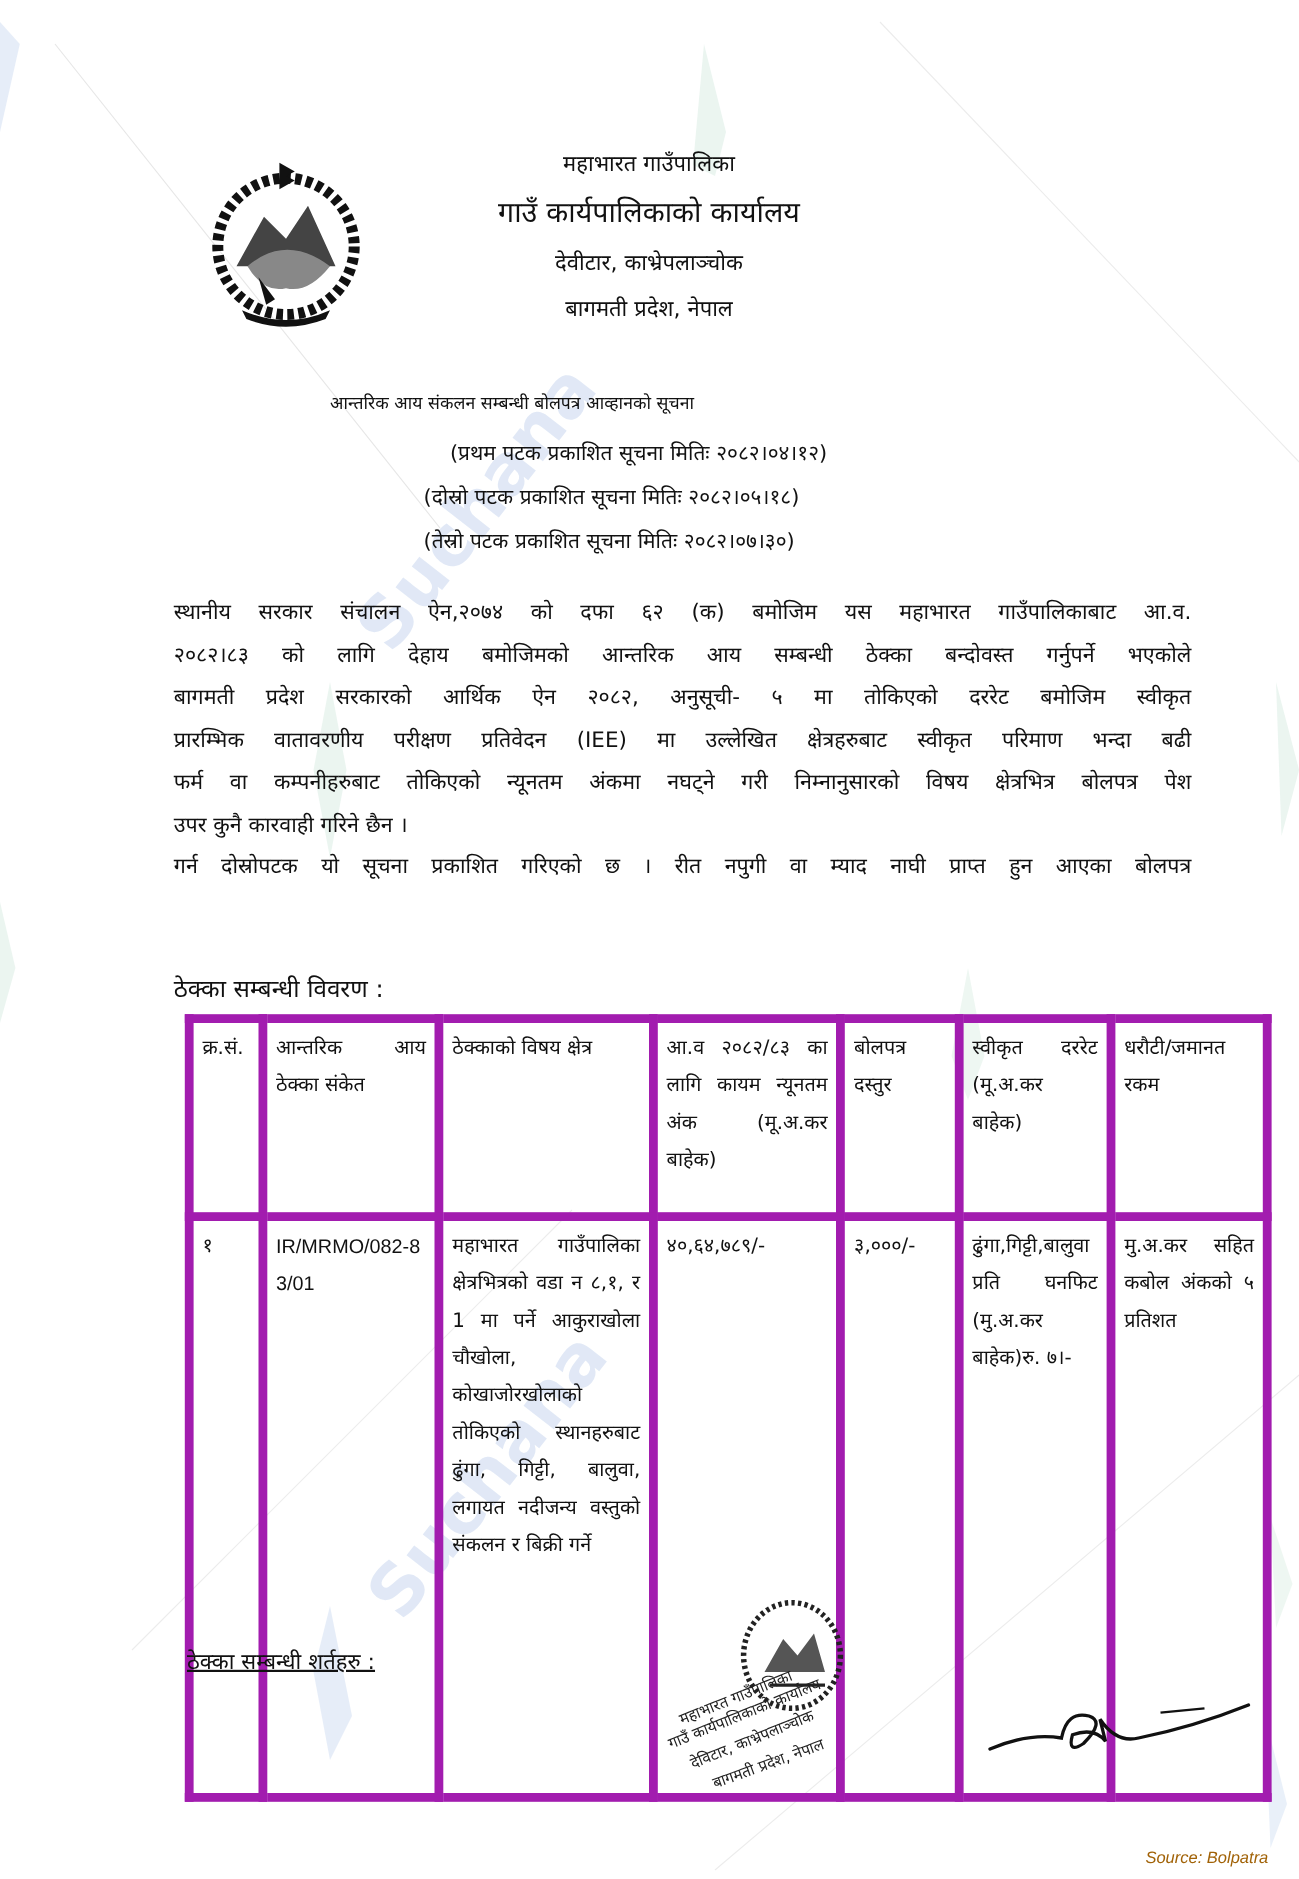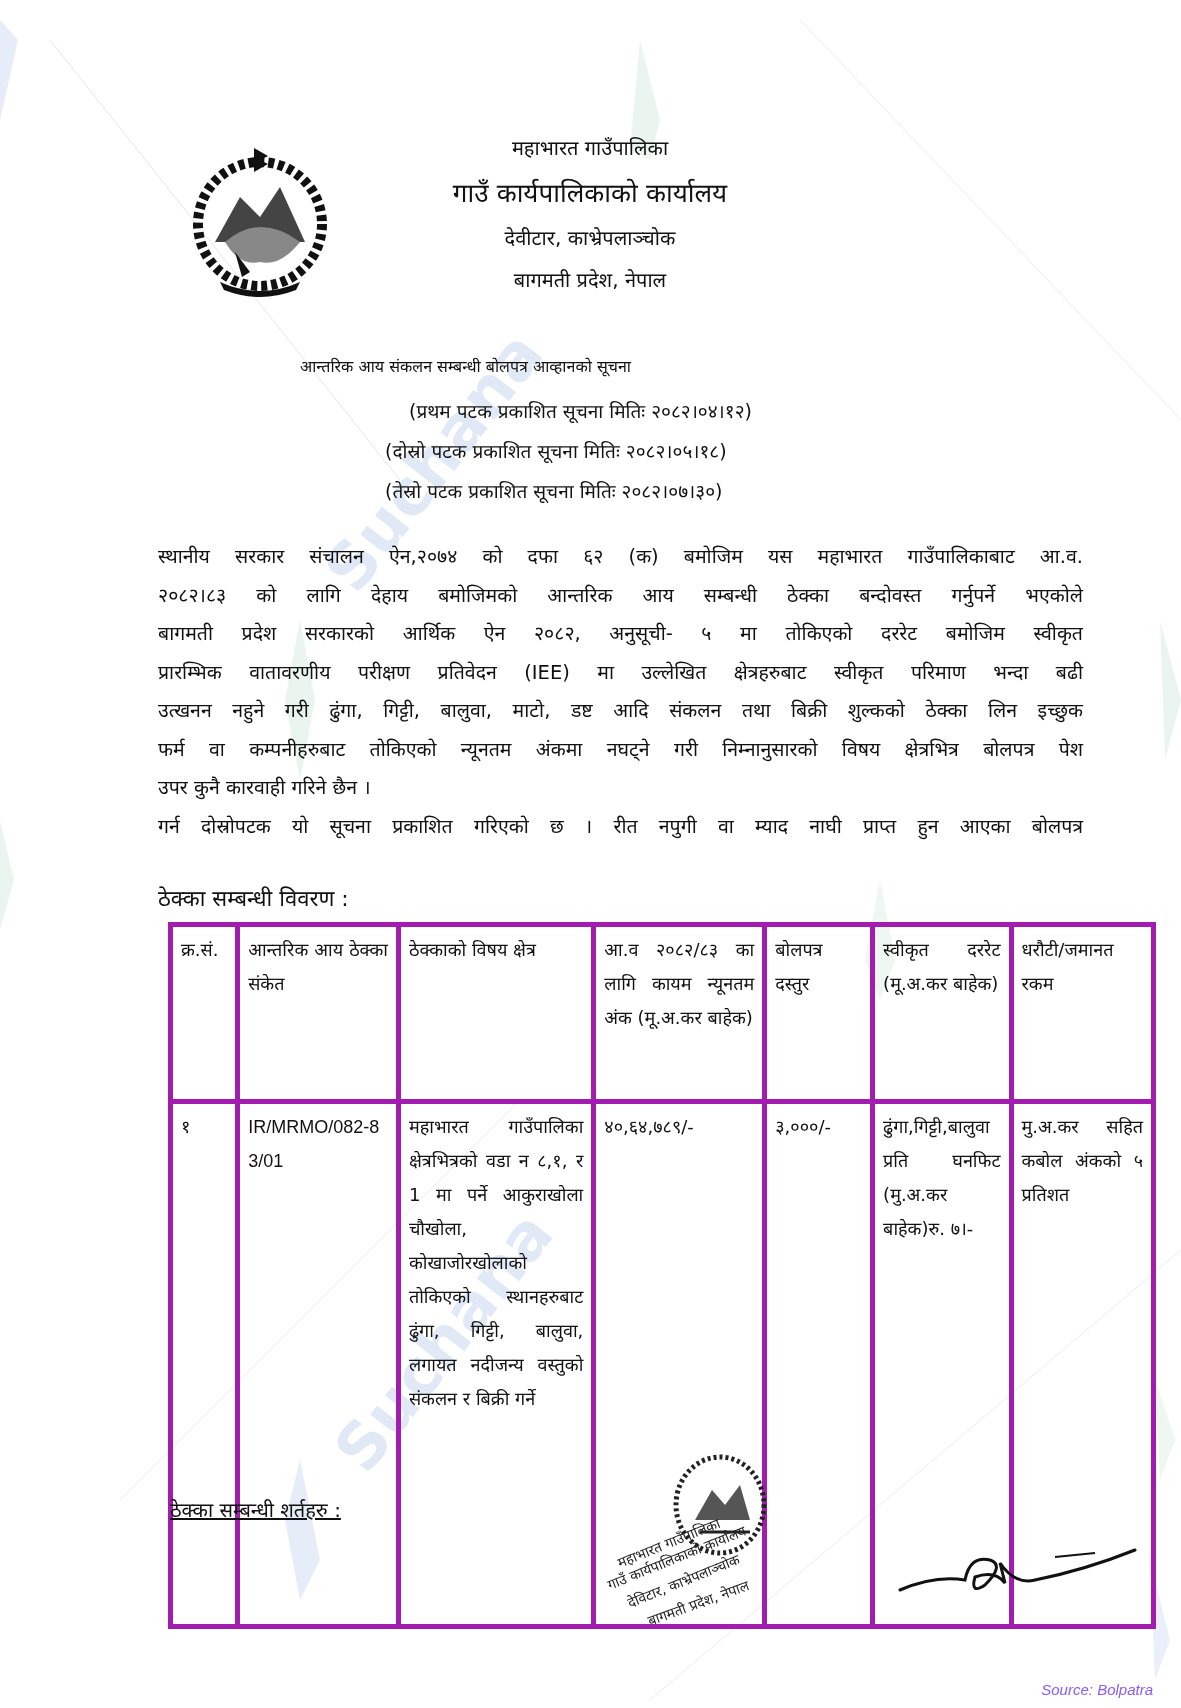--- a/index.html
+++ b/index.html
@@ -20,29 +20,29 @@
     .title { position: absolute; left: 300px; width: 640px; text-align: left; top: 355px; font-size: 16px; }
     .dates { position: absolute; left: 385px; width: 560px; font-size: 19px; }
     .d1 { top: 398px; margin-left: 24px; } .d2 { top: 438px; } .d3 { top: 478px; }
     .para { position: absolute; left: 158px; top: 538px; width: 925px;
       font-size: 19.5px; line-height: 38.5px; text-align: justify; }
     .para-line { display: block; text-align: justify; text-align-last: justify; white-space: nowrap; }
     .para-line.last { text-align-last: left; }
     .section-label { position: absolute; left: 158px; top: 882px; font-size: 22px; }
     table.bid { position: absolute; left: 168px; top: 922px; width: 988px; border-collapse: collapse;
       font-size: 18px; }
-    table.bid td { border: 5px solid #a21caf; vertical-align: top; padding: 6px 8px; line-height: 34px; }
+    table.bid td { border: 8px solid #a21caf; vertical-align: top; padding: 6px 8px; line-height: 34px; }
     table.bid tr.head td { height: 160px; }
     table.bid tr.row td { height: 508px; }
     .justblock { text-align: justify; }
     .conditions { position: absolute; left: 170px; top: 1496px; font-size: 20px; text-decoration: underline; }
     .stamp { position: absolute; left: 600px; top: 1450px; width: 230px; height: 180px; }
     .signature { position: absolute; left: 895px; top: 1535px; width: 250px; height: 70px; }
     .source { position: absolute; right: 28px; bottom: 10px; font-style: italic;
-      font-family: "Liberation Sans", sans-serif; font-size: 15px; color: #8b5cf6; }
+      font-family: "Liberation Sans", sans-serif; font-size: 15px; color: #a16207; }
   </style>
 </head>
 <body>
 
 <div>
   <svg class="abs" style="left:0;top:0" width="1181" height="1708">
     <polygon points="0,20 18,40 0,120" fill="#dbe6f5" opacity="0.7"></polygon>
     <polygon points="640,40 660,120 650,160 630,150" fill="#e2f1ea" opacity="0.7"></polygon>
     <polygon points="300,620 315,700 300,780 285,700" fill="#e2f1ea" opacity="0.7"></polygon>
     <polygon points="300,1460 320,1560 300,1600 285,1520" fill="#dbe6f5" opacity="0.7"></polygon>
@@ -77,21 +77,20 @@
 <div class="title">आन्तरिक आय संकलन सम्बन्धी बोलपत्र आव्हानको सूचना</div>
 <div class="dates d1">(प्रथम पटक प्रकाशित सूचना मितिः २०८२।०४।१२)</div>
 <div class="dates d2">(दोस्रो पटक प्रकाशित सूचना मितिः २०८२।०५।१८)</div>
 <div class="dates d3">(तेस्रो पटक प्रकाशित सूचना मितिः २०८२।०७।३०)</div>
 
 <div class="para">
   <span class="para-line">स्थानीय सरकार संचालन ऐन,२०७४ को दफा ६२ (क) बमोजिम यस महाभारत गाउँपालिकाबाट आ.व.</span>
   <span class="para-line">२०८२।८३  को लागि देहाय बमोजिमको आन्तरिक आय सम्बन्धी ठेक्का बन्दोवस्त गर्नुपर्ने भएकोले</span>
   <span class="para-line">बागमती प्रदेश सरकारको आर्थिक ऐन २०८२, अनुसूची- ५ मा तोकिएको दररेट बमोजिम स्वीकृत</span>
   <span class="para-line">प्रारम्भिक वातावरणीय परीक्षण प्रतिवेदन (IEE) मा उल्लेखित क्षेत्रहरुबाट स्वीकृत परिमाण भन्दा बढी</span>
-  <span class="para-line">उत्खनन नहुने गरी ढुंगा, गिट्टी, बालुवा, माटो, डष्ट आदि संकलन तथा बिक्री शुल्कको ठेक्का लिन इच्छुक</span>
   <span class="para-line">फर्म वा कम्पनीहरुबाट तोकिएको न्यूनतम अंकमा नघट्ने गरी निम्नानुसारको विषय क्षेत्रभित्र बोलपत्र पेश</span>
   <span class="para-line last">उपर कुनै कारवाही गरिने छैन ।</span>
   <span class="para-line">गर्न दोस्रोपटक यो सूचना प्रकाशित गरिएको छ । रीत नपुगी वा म्याद नाघी प्राप्त हुन आएका बोलपत्र</span>
 </div>
 
 <div class="section-label">ठेक्का सम्बन्धी विवरण  :</div>
 
 <table class="bid">
   <colgroup>
     <col style="width:66px">

